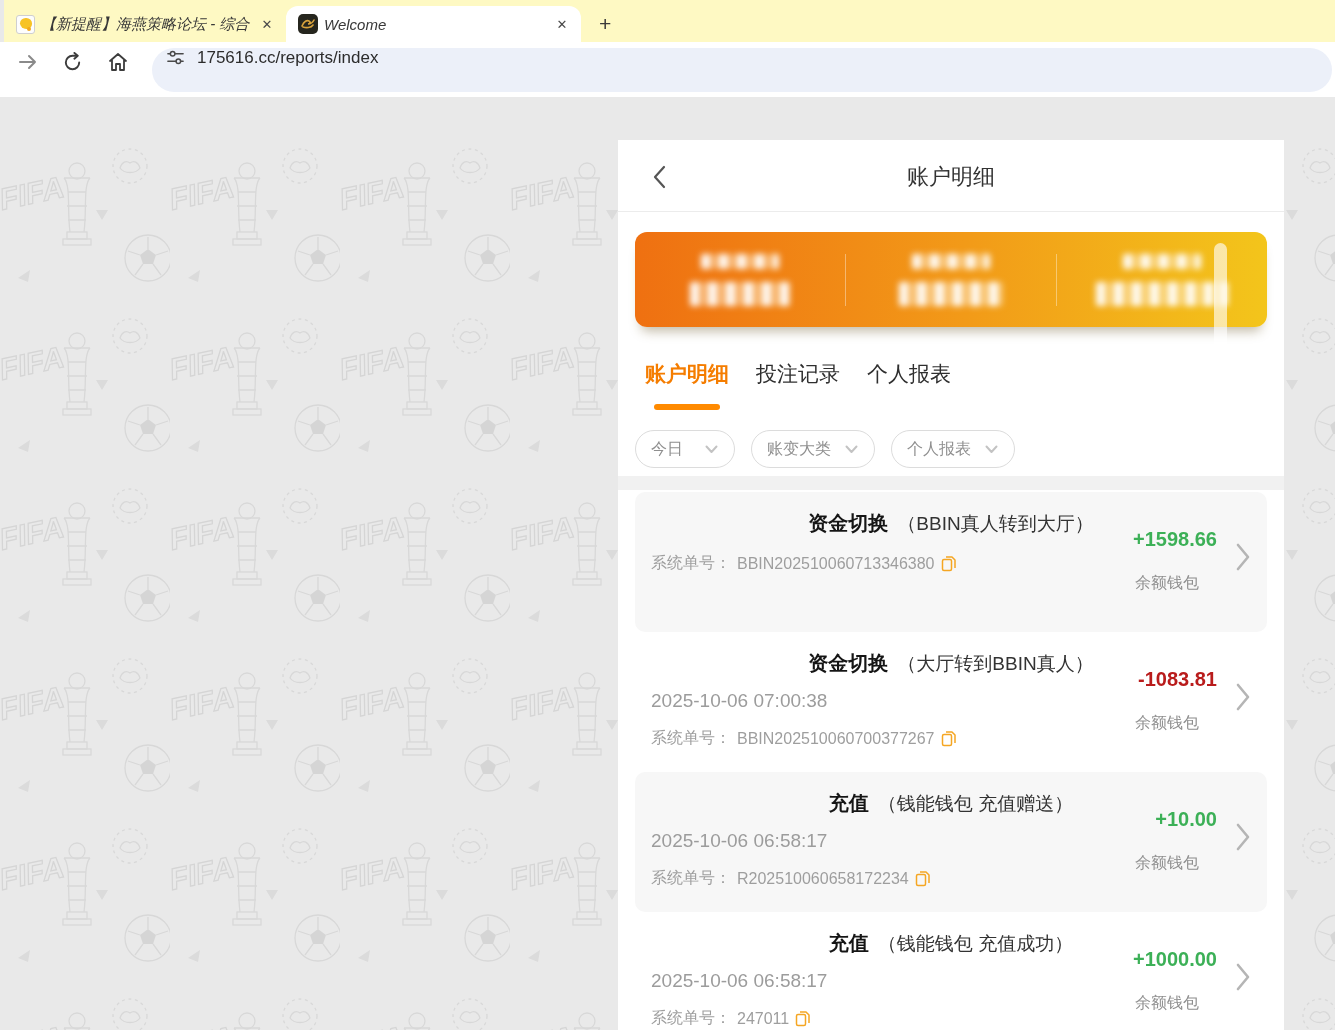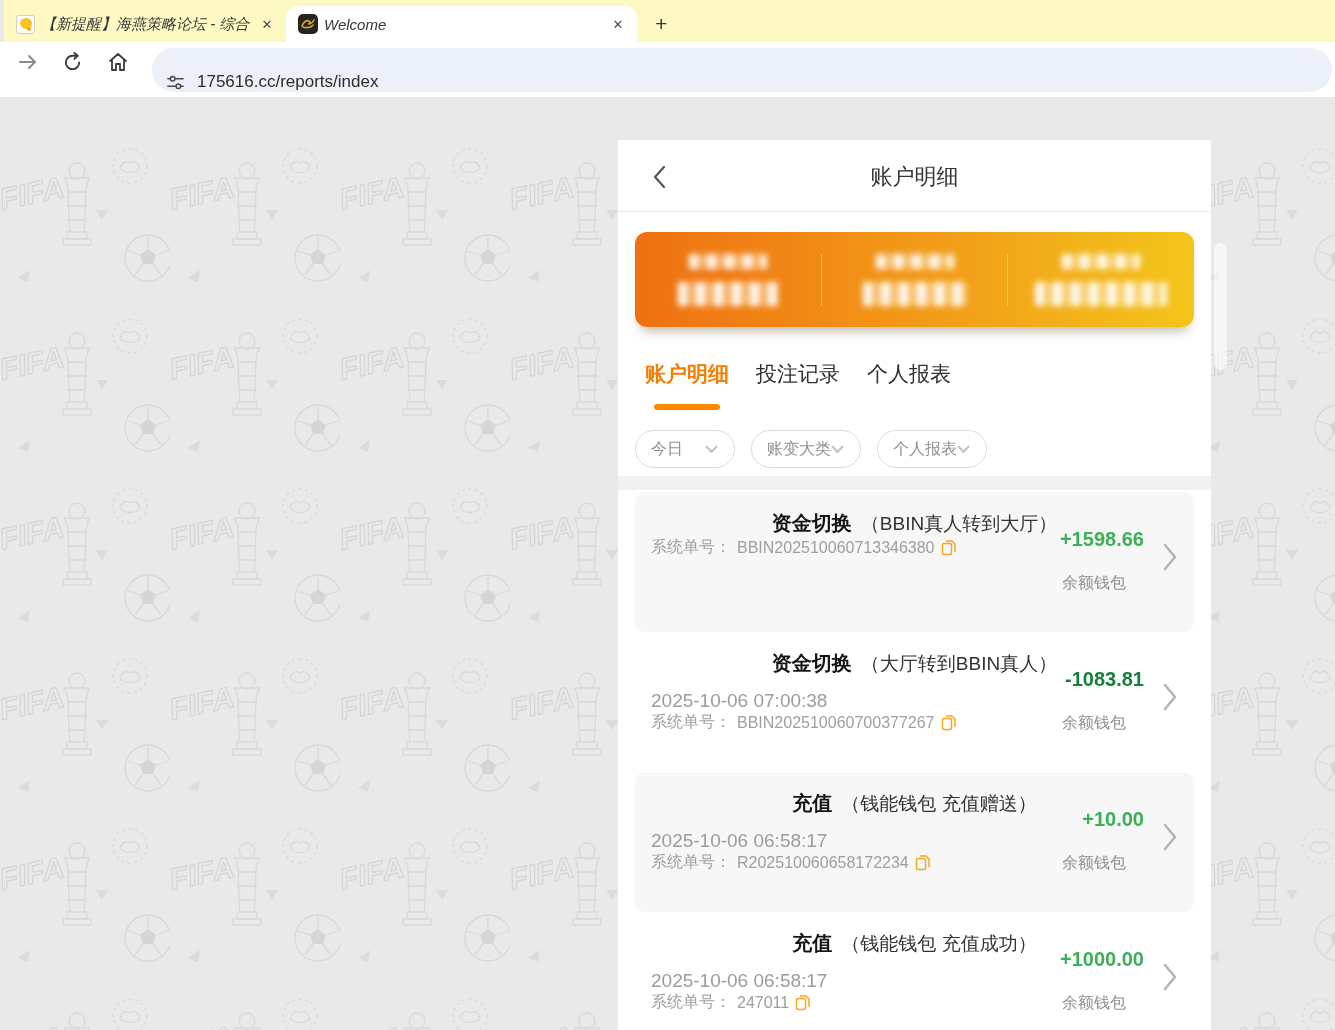--- a/index.html
+++ b/index.html
@@ -4,80 +4,80 @@
 <style>
   * { margin:0; padding:0; box-sizing:border-box; }
   html,body { width:1335px; height:1030px; overflow:hidden; }
   body { font-family:"Liberation Sans","DejaVu Sans",sans-serif; background:#e9e9e9; }
   #root { position:relative; width:1335px; height:1030px; overflow:hidden; background:#e9e9e9; }
 
   
   .tabstrip { position:absolute; left:4px; top:0; width:1335px; height:42px; background:#fef9c3; display:flex; align-items:flex-end;font-style:italic; }
   .tab { height:36px; margin-top:6px; display:flex; align-items:center; padding:0 10px 0 12px; font-size:15px; color:#383838; }
   .tab.inactive { width:282px; }
-  .tab.active { width:351px; background:#fff; border-radius:12px 12px 0 0; }
+  .tab.active { width:295px; background:#fff; border-radius:12px 12px 0 0; }
   .tab .title { flex:1; overflow:hidden; white-space:nowrap; margin:0 6px; }
   .tab .close { width:18px; height:18px; border-radius:50%; display:flex; align-items:center; justify-content:center; font-size:13px; color:#4a4a4a; cursor:pointer; }
   .favicon1 { width:19px; height:19px; background:#fdfdfd; border:1px solid #cfcfcf; border-radius:3px; position:relative; overflow:hidden; flex:none; }
   .favicon1 i { position:absolute; left:3px; top:2px; width:12px; height:11px; background:#f7c325; border-radius:50% 50% 45% 55%; }
   .favicon1 b { position:absolute; right:3px; bottom:2px; width:4px; height:4px; background:#f2a81d; border-radius:50%; }
   .favicon2 { width:20px; height:20px; background:#26261e; border-radius:5px; position:relative; flex:none; display:flex; align-items:center; justify-content:center; }
   .newtab { width:28px; height:28px; margin:0 0 4px 10px; display:flex; align-items:center; justify-content:center; font-size:21px; color:#3a3a3a; cursor:pointer; }
 
   .toolbar { position:absolute; left:0; top:42px; width:1335px; height:55px; background:#fff; }
   .navbtn { position:absolute; top:57px; width:34px; height:34px; margin-top:-12px; display:flex; align-items:center; justify-content:center; cursor:pointer; }
-  .omnibox { position:absolute; left:152px; top:48px; width:1180px; height:44px; background:#ecf0f9; border-radius:22px; display:flex; align-items:flex-end; padding-left:14px; }
+  .omnibox { position:absolute; left:152px; top:48px; width:1180px; height:44px; background:#ecf0f9; border-radius:22px; display:flex; align-items:flex-start; padding-left:14px; }
   .omnibox .url { font-size:17px; color:#2c2c2c; margin-left:12px; }
 
   .bookmarks { position:absolute; left:0; top:97px; width:1335px; height:43px; background:#fff; display:flex; align-items:center; }
   .bm { display:flex; align-items:center; gap:7px; font-size:14px; color:#333; margin-right:28px; cursor:pointer; }
   .bm.first { margin-left:-4px; }
   .baidu-ic { width:17px; height:17px; border-radius:4px; background:#2932e1; color:#fff; font-size:9px; font-weight:bold; display:flex; align-items:center; justify-content:center; }
 
   
   .pagebg { position:absolute; left:0; top:140px; width:1335px; height:890px; }
 
   
-  .panel { position:absolute; left:618px; top:140px; width:593px; height:890px; background:#fff; overflow:hidden; }
+  .panel { position:absolute; left:618px; top:140px; width:666px; height:890px; background:#fff; overflow:hidden; }
   .pheader { height:72px; position:relative; border-bottom:1px solid #ececec; background:#fff; }
   .back { position:absolute; left:26px; top:22px; width:30px; height:30px; display:flex; align-items:center; justify-content:center; cursor:pointer; }
   .ptitle { position:absolute; left:0; right:0; top:22px; text-align:center; font-size:22px; color:#333; font-weight:500; }
 
   .cardwrap { padding:20px 17px 0 17px; }
   .ocard { height:95px; border-radius:12px; background:linear-gradient(90deg,#ef7011 0%,#f29a18 52%,#f3c51b 100%);
            box-shadow:0 10px 12px -6px rgba(100,80,30,.4); display:flex; align-items:center; }
   .ocol { flex:1; display:flex; flex-direction:column; align-items:center; gap:13px; }
   .ocol + .ocol { border-left:1px solid rgba(255,255,255,.38); }
   .blur-sm,.blur-lg { border-radius:2px; filter:blur(3px);
       background:repeating-linear-gradient(90deg,rgba(255,255,255,.95) 0 9px,rgba(255,235,200,.45) 9px 18px); }
   .blur-sm { width:78px; height:15px; }
   .blur-lg { height:24px; }
 
   .tabsrow { display:flex; align-items:flex-end; gap:27px; padding:33px 0 0 27px; }
   .ptab { font-size:21px; color:#2f2f2f; cursor:pointer; position:relative; padding-bottom:2px; }
   .ptab.on { color:#f57d00; font-weight:bold; }
   .underbar { display:block; position:absolute; left:50%; transform:translateX(-50%); bottom:-20px; width:66px; height:6px; border-radius:3px; background:#ff8a00; }
 
   .filters { display:flex; gap:16px; padding:40px 0 0 17px; }
-  .pill { height:38px; border:1px solid #dcdcdc; border-radius:19px; background:#fff; display:flex; align-items:center; gap:0; padding:0 16px 0 15px; font-size:16px; color:#8f8f8f; cursor:pointer; min-width:100px;font-family:Liberation Serif, serif; }
+  .pill { height:38px; border:1px solid #dcdcdc; border-radius:19px; background:#fff; display:flex; align-items:center; gap:14px; padding:0 16px 0 15px; font-size:16px; color:#8f8f8f; cursor:pointer; min-width:100px;font-family:Liberation Serif, serif; }
   .pill .cv { margin-left:auto; }
 
   .sepband { margin-top:8px; height:14px; background:#f1f1f1; }
 
   .list { padding:2px 17px 0 17px; }
   .trow { height:140px; position:relative; padding:18px 16px 0 16px; }
   .trow.alt { background:#f7f7f7; border-radius:10px; }
   .l1 { display:flex; align-items:baseline; gap:9px;justify-content:center; }
   .ttype { font-size:20px; font-weight:bold; color:#151515; }
   .tdetail { font-size:19px; color:#333; }
   .ttime { margin-top:13px; font-size:19px; color:#9c9c9c; }
-  .torder { margin-top:0; font-size:16px; color:#9e9e9e; display:flex; align-items:center; gap:6px; }
+  .torder { margin-top:16px; font-size:16px; color:#9e9e9e; display:flex; align-items:center; gap:6px; }
   .amt { position:absolute; top:36px; right:50px; font-size:20px; font-weight:600; }
   .amt.pos { color:#3cb057; }
-  .amt.neg { color:#15803d;text-align:right; }
+  .amt.neg { color:#b91c1c;text-align:right; }
   .wallet { position:absolute; top:81px; right:68px; font-size:16px; color:#8f8f8f; }
   .rowchev { position:absolute; right:16px; top:50px; }
 
   .scrollthumb { position:absolute; left:1214px; top:243px; width:13px; height:127px; background:rgba(255,255,255,.62); border-radius:7px; cursor:pointer; }
 </style>
 </head>
 <body>
 
 <div id="root">
 

